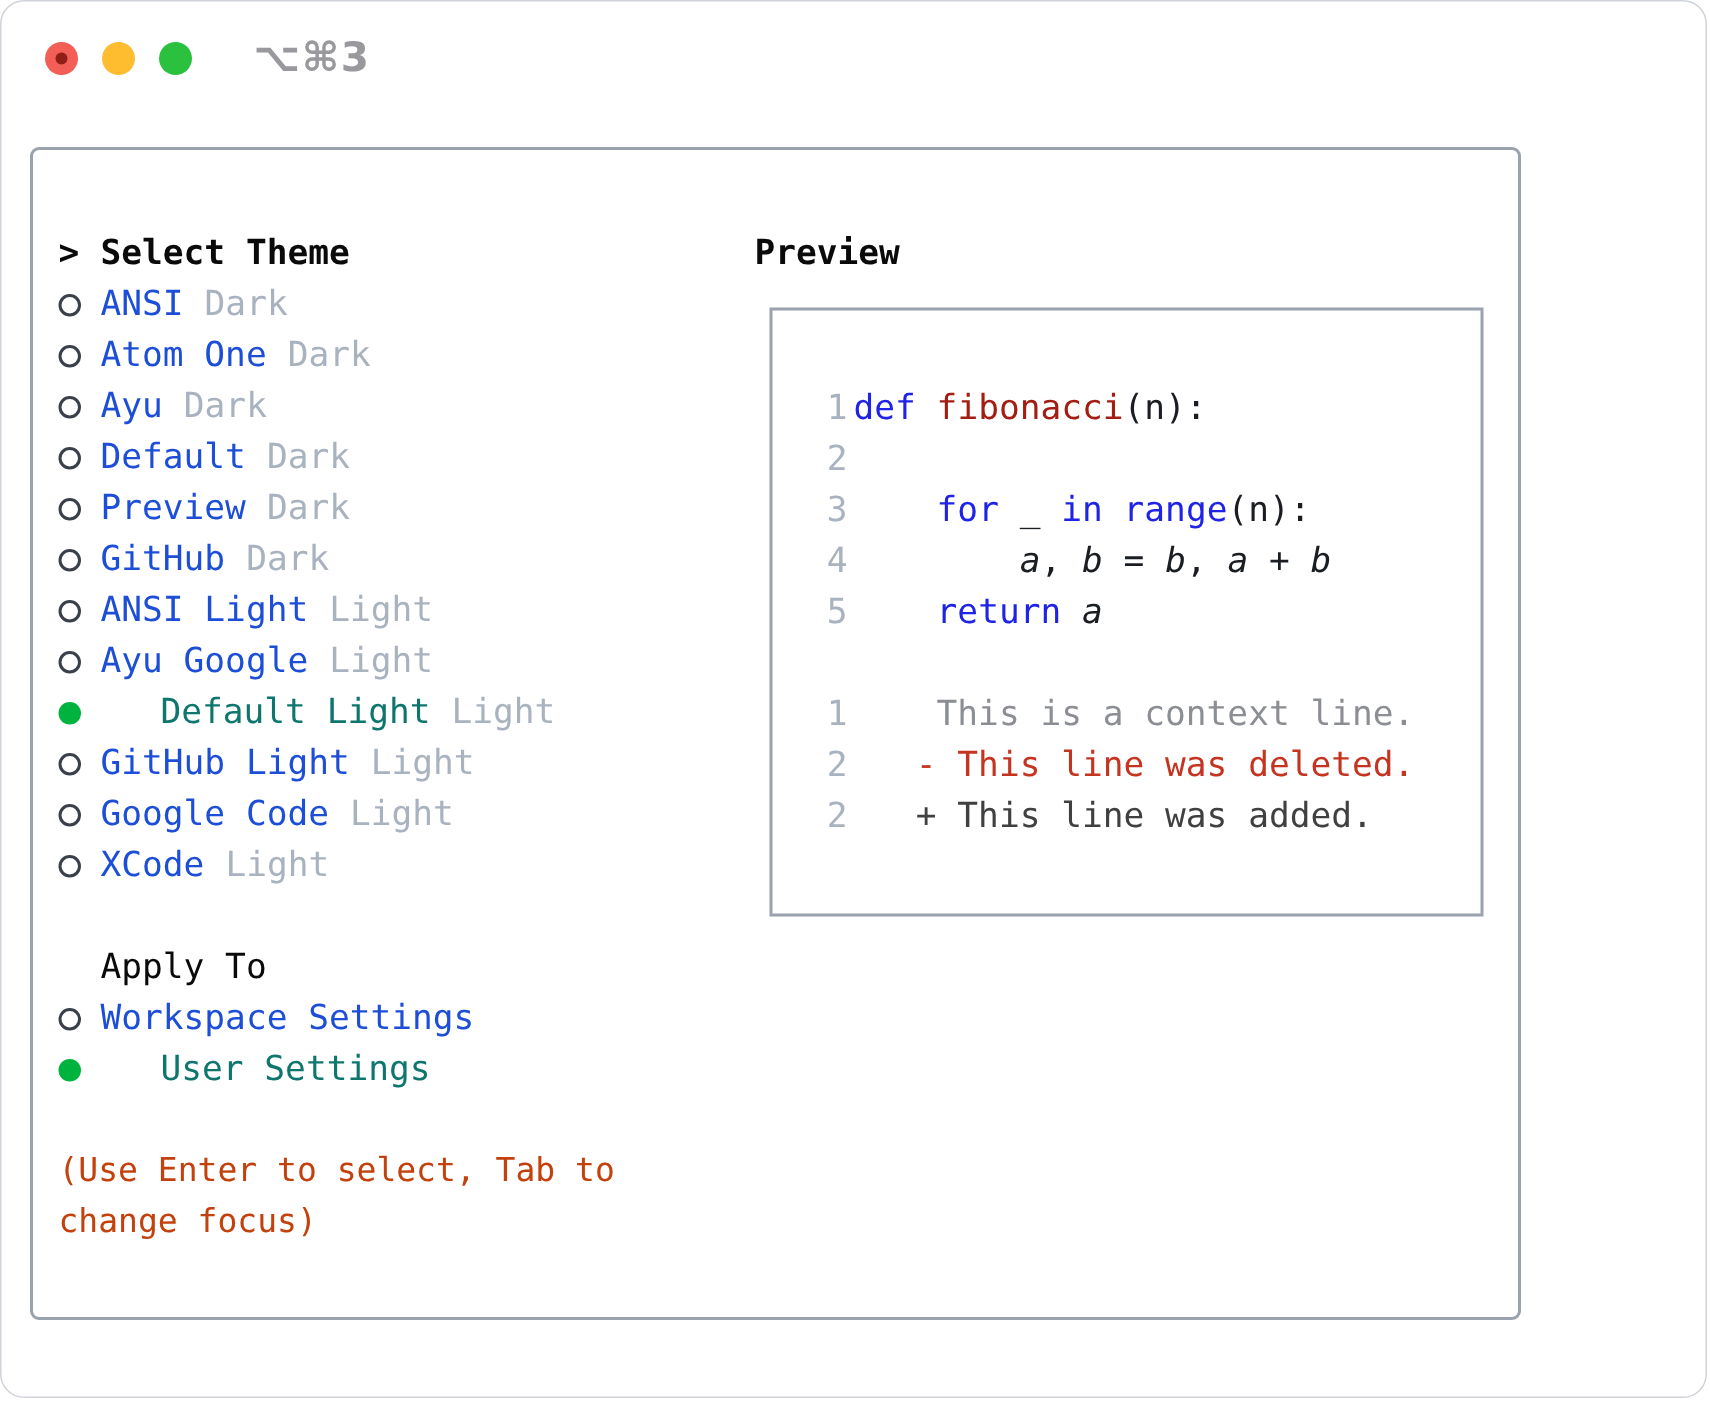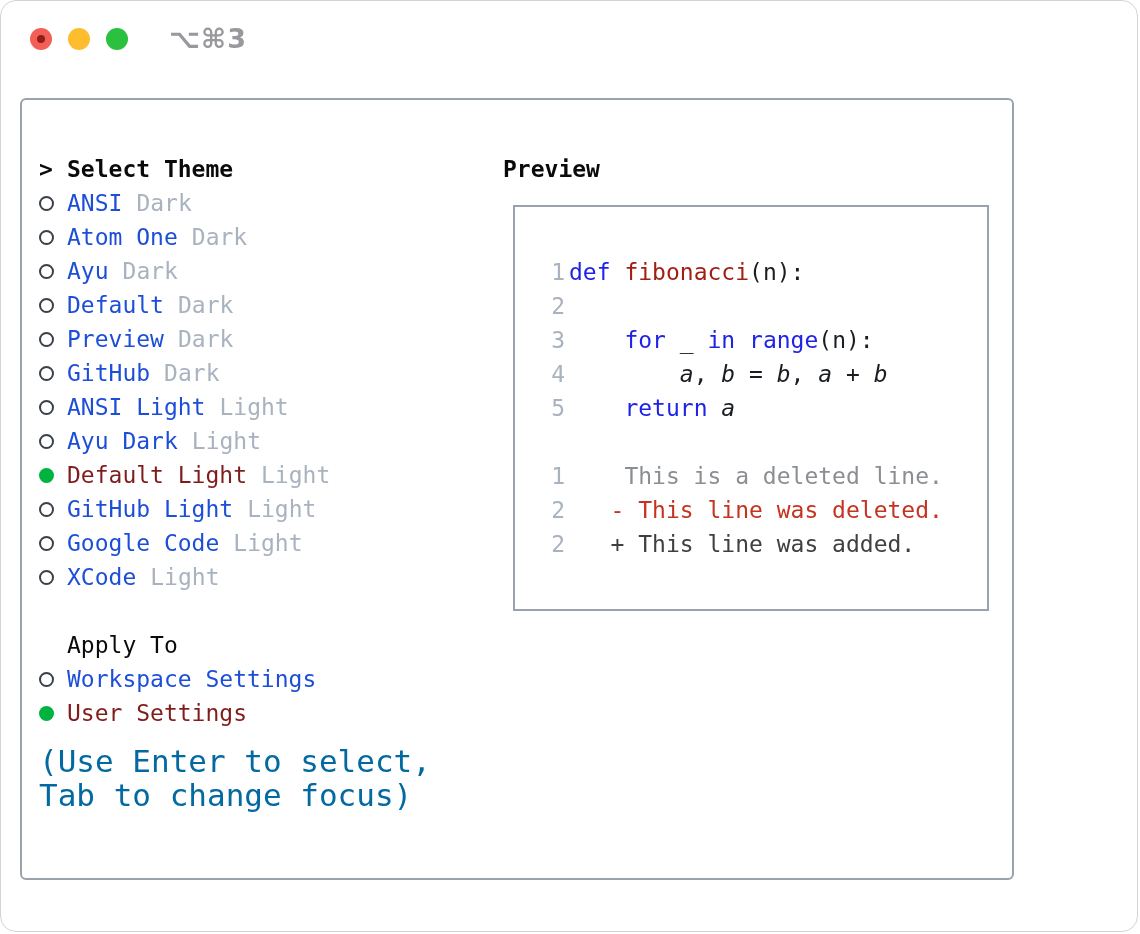--- a/index.html
+++ b/index.html
@@ -18,24 +18,24 @@
   
   .left-col{position:absolute;left:17px;top:52px;width:440px;}
   .trow{display:flex;align-items:center;height:34px;font-size:23px;white-space:pre;color:#3a4049;}
   .caret{width:28px;flex:none;font-weight:bold;color:#0a0a0a;}
   .spacer{width:28px;flex:none;}
   .mk{box-sizing:border-box;width:15px;height:15px;border-radius:50%;border:2.5px solid #3a4049;margin-right:13px;flex:none;}
   .mk.sel{border:none;background:#00b33e;}
   .heading{font-weight:bold;color:#0a0a0a;}
   .subheading{color:#0a0a0a;}
   .tname{color:#1d4ed8;}
-  .tname.sel{color:#7f1d1d;}
+  .tname.sel{color:#0f766e;margin-left:40px;}
   .ttag{color:#a9b2bf;margin-left:14px;}
   .gap34{height:34px;}
-  .hint{margin-top:14px;font-size:31px;line-height:34px;color:#0369a1;width:420px;}
+  .hint{margin-top:34px;font-size:22px;line-height:34px;color:#c2410c;width:420px;}
   
   .preview-title{position:absolute;left:481px;top:52px;height:34px;line-height:34px;font-size:23px;font-weight:bold;color:#0a0a0a;}
   .preview-box{position:absolute;left:491px;top:105px;width:476px;height:406px;border:2px solid #99a2ad;box-sizing:border-box;background:#ffffff;}
   .code{padding-top:48px;}
   .pline{display:flex;height:34px;line-height:34px;font-size:23px;white-space:pre;}
   .lnum{width:50px;flex:none;text-align:right;color:#a9b2bf;}
   .ptext{margin-left:4px;color:#1a1d21;}
   .kw{color:#1e23e6;}
   .fn{color:#a31d12;}
   .var{font-style:italic;color:#1a1d21;}
@@ -61,21 +61,21 @@
         <span class="caret">&gt;</span><span class="heading">Select Theme</span>
       </div>
       <div id="theme-list">
           <div class="trow"><span class="mk"></span><span class="tname">ANSI</span><span class="ttag">Dark</span></div>
           <div class="trow"><span class="mk"></span><span class="tname">Atom One</span><span class="ttag">Dark</span></div>
           <div class="trow"><span class="mk"></span><span class="tname">Ayu</span><span class="ttag">Dark</span></div>
           <div class="trow"><span class="mk"></span><span class="tname">Default</span><span class="ttag">Dark</span></div>
           <div class="trow"><span class="mk"></span><span class="tname">Preview</span><span class="ttag">Dark</span></div>
           <div class="trow"><span class="mk"></span><span class="tname">GitHub</span><span class="ttag">Dark</span></div>
           <div class="trow"><span class="mk"></span><span class="tname">ANSI Light</span><span class="ttag">Light</span></div>
-          <div class="trow"><span class="mk"></span><span class="tname">Ayu Dark</span><span class="ttag">Light</span></div>
+          <div class="trow"><span class="mk"></span><span class="tname">Ayu Google</span><span class="ttag">Light</span></div>
           <div class="trow"><span class="mk sel"></span><span class="tname sel">Default Light</span><span class="ttag">Light</span></div>
           <div class="trow"><span class="mk"></span><span class="tname">GitHub Light</span><span class="ttag">Light</span></div>
           <div class="trow"><span class="mk"></span><span class="tname">Google Code</span><span class="ttag">Light</span></div>
           <div class="trow"><span class="mk"></span><span class="tname">XCode</span><span class="ttag">Light</span></div>
         </div>
       <div class="gap34"></div>
       <div class="trow">
         <span class="spacer"></span><span class="subheading">Apply To</span>
       </div>
       <div id="apply-list">
@@ -87,19 +87,19 @@
 
     <div class="preview-title">Preview</div>
     <div class="preview-box">
       <div class="code" id="code-block">
           <div class="pline"><span class="lnum">1</span><span class="ptext"><span class="kw">def</span><span class="p"> </span><span class="fn">fibonacci</span><span class="p">(n):</span></span></div>
           <div class="pline"><span class="lnum">2</span></div>
           <div class="pline"><span class="lnum">3</span><span class="ptext"><span class="p">    </span><span class="kw">for</span><span class="p"> _ </span><span class="kw">in</span><span class="p"> </span><span class="kw">range</span><span class="p">(n):</span></span></div>
           <div class="pline"><span class="lnum">4</span><span class="ptext"><span class="p">        </span><span class="var">a</span><span class="p">, </span><span class="var">b</span><span class="p"> = </span><span class="var">b</span><span class="p">, </span><span class="var">a</span><span class="p"> + </span><span class="var">b</span></span></div>
           <div class="pline"><span class="lnum">5</span><span class="ptext"><span class="p">    </span><span class="kw">return</span><span class="p"> </span><span class="var">a</span></span></div>
           <div class="pline"><span class="lnum"></span><span class="ptext"></span></div>
-          <div class="pline"><span class="lnum">1</span><span class="ptext"><span class="ctx">    This is a deleted line.</span></span></div>
+          <div class="pline"><span class="lnum">1</span><span class="ptext"><span class="ctx">    This is a context line.</span></span></div>
           <div class="pline"><span class="lnum">2</span><span class="ptext"><span class="del">   - This line was deleted.</span></span></div>
           <div class="pline"><span class="lnum">2</span><span class="ptext"><span class="add">   + This line was added.</span></span></div>
         </div>
     </div>
   </div>
 </div>
 
 </body></html>

